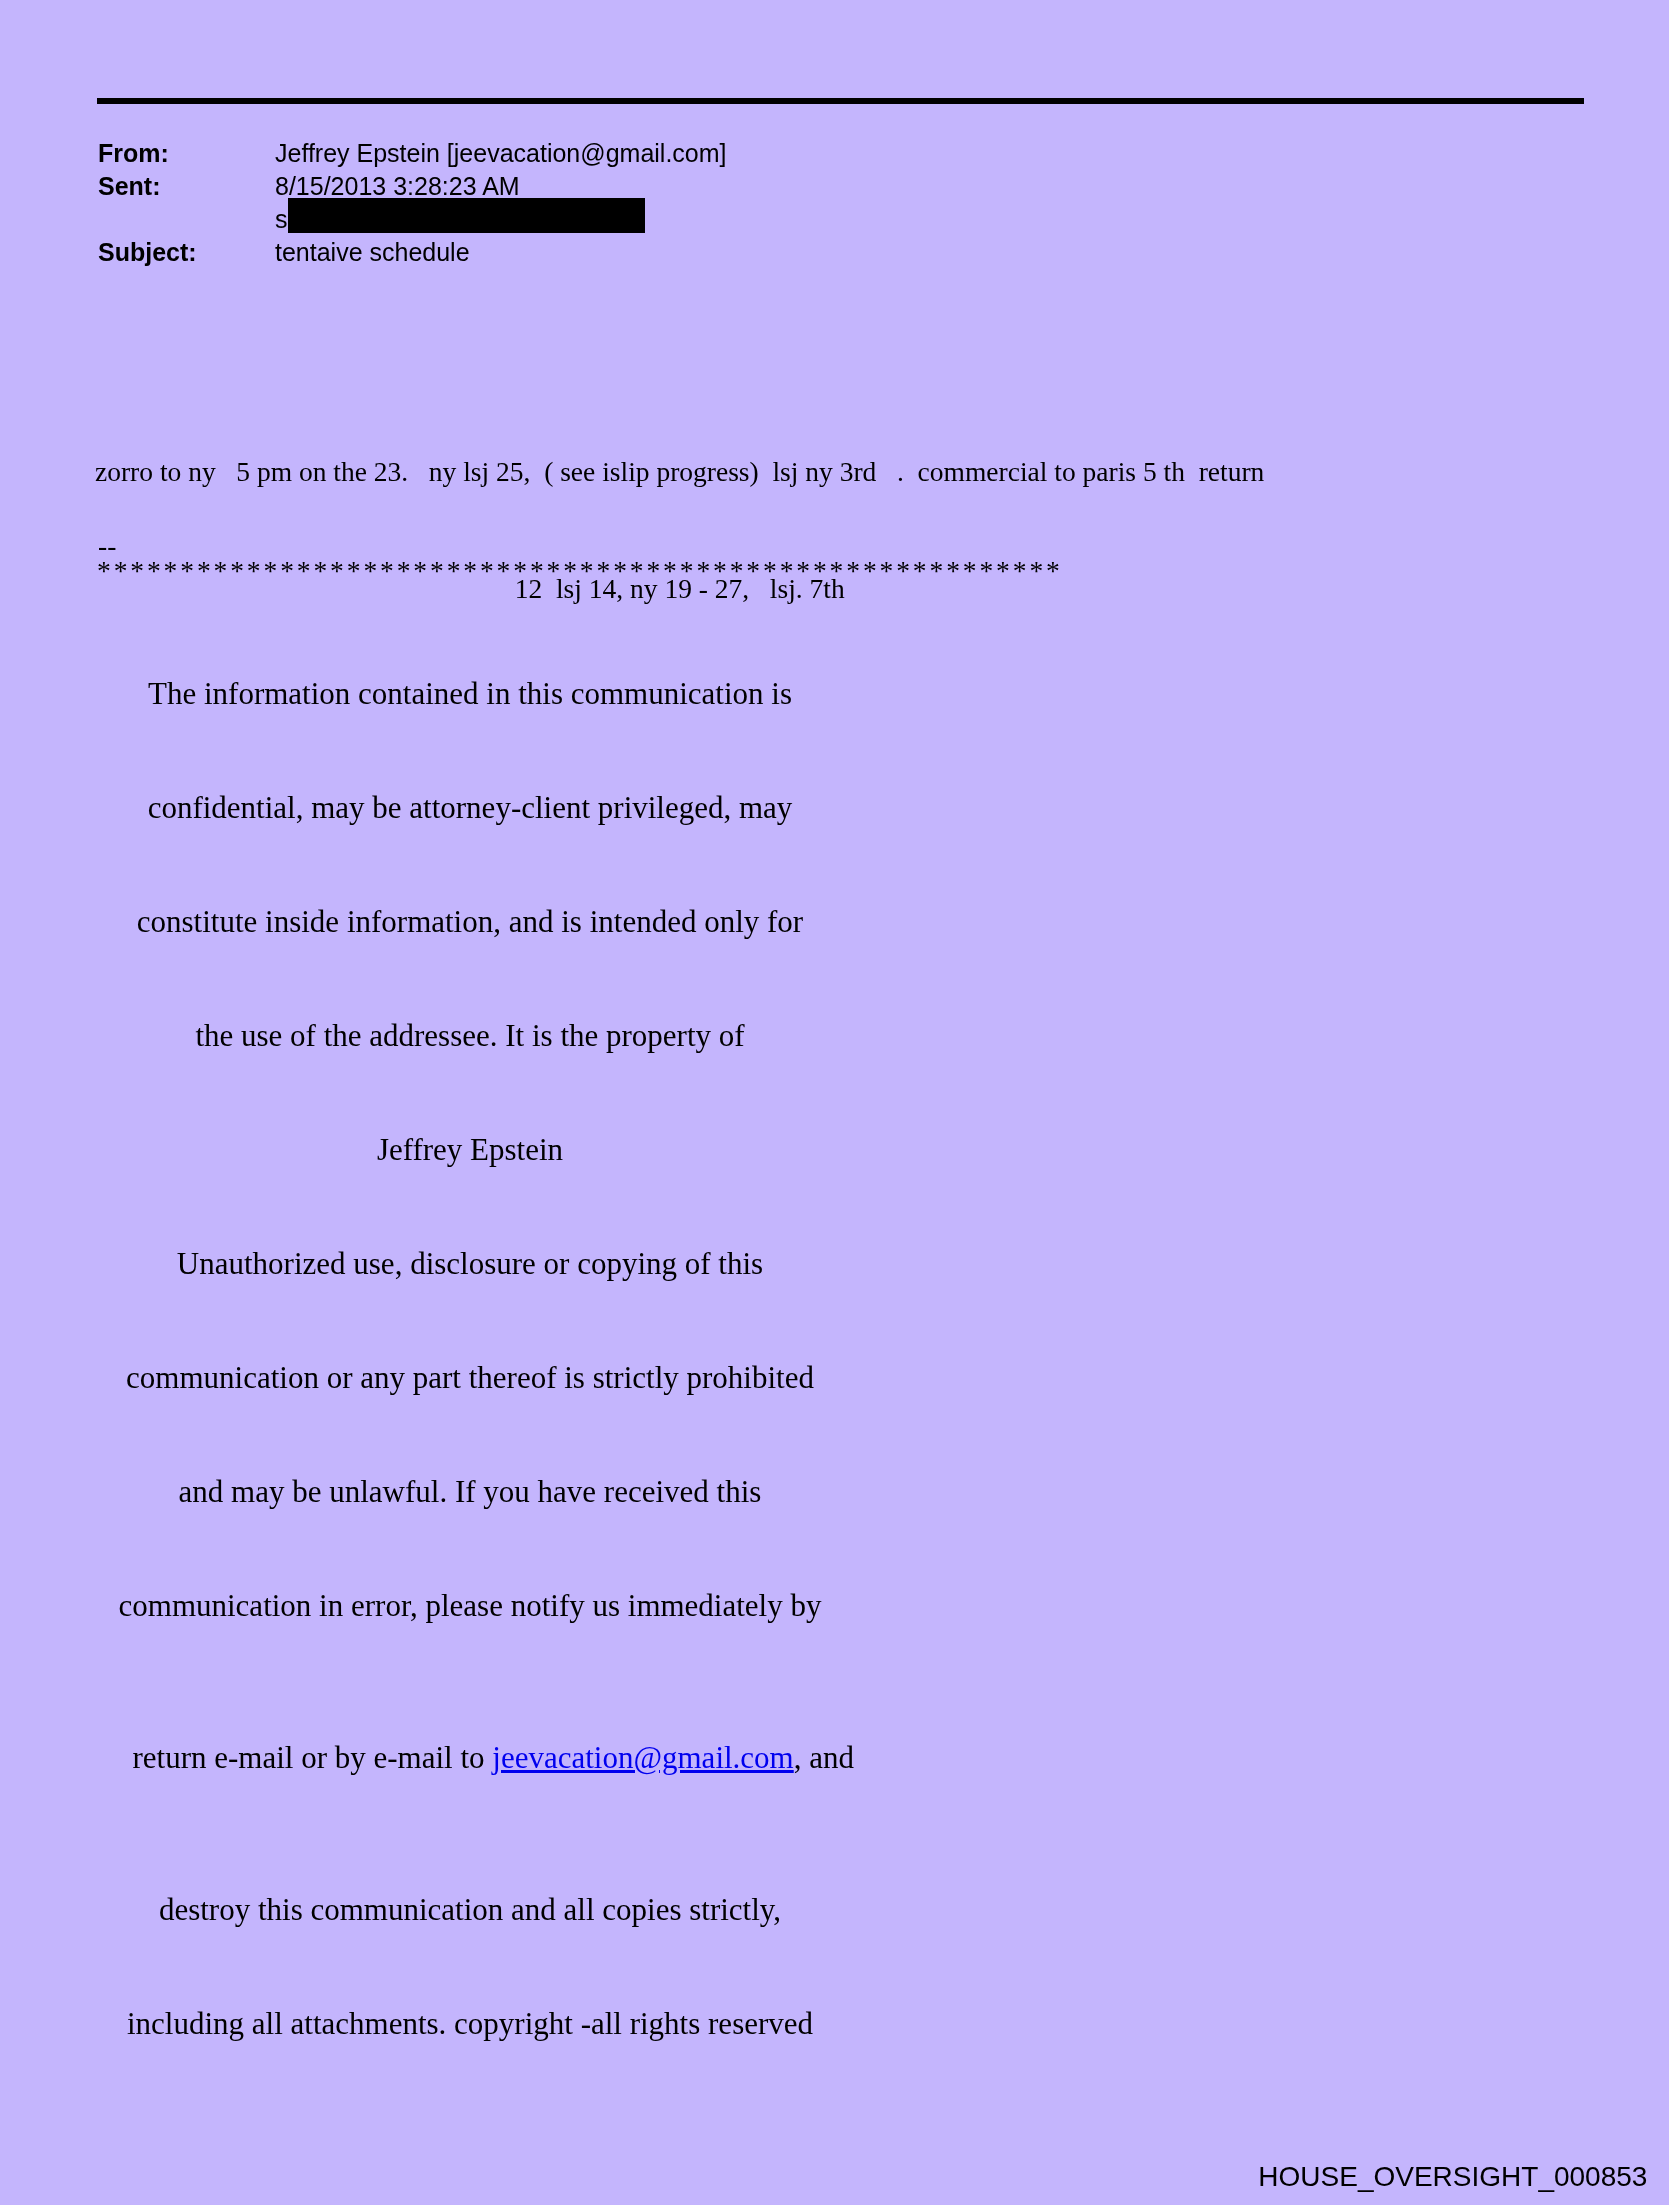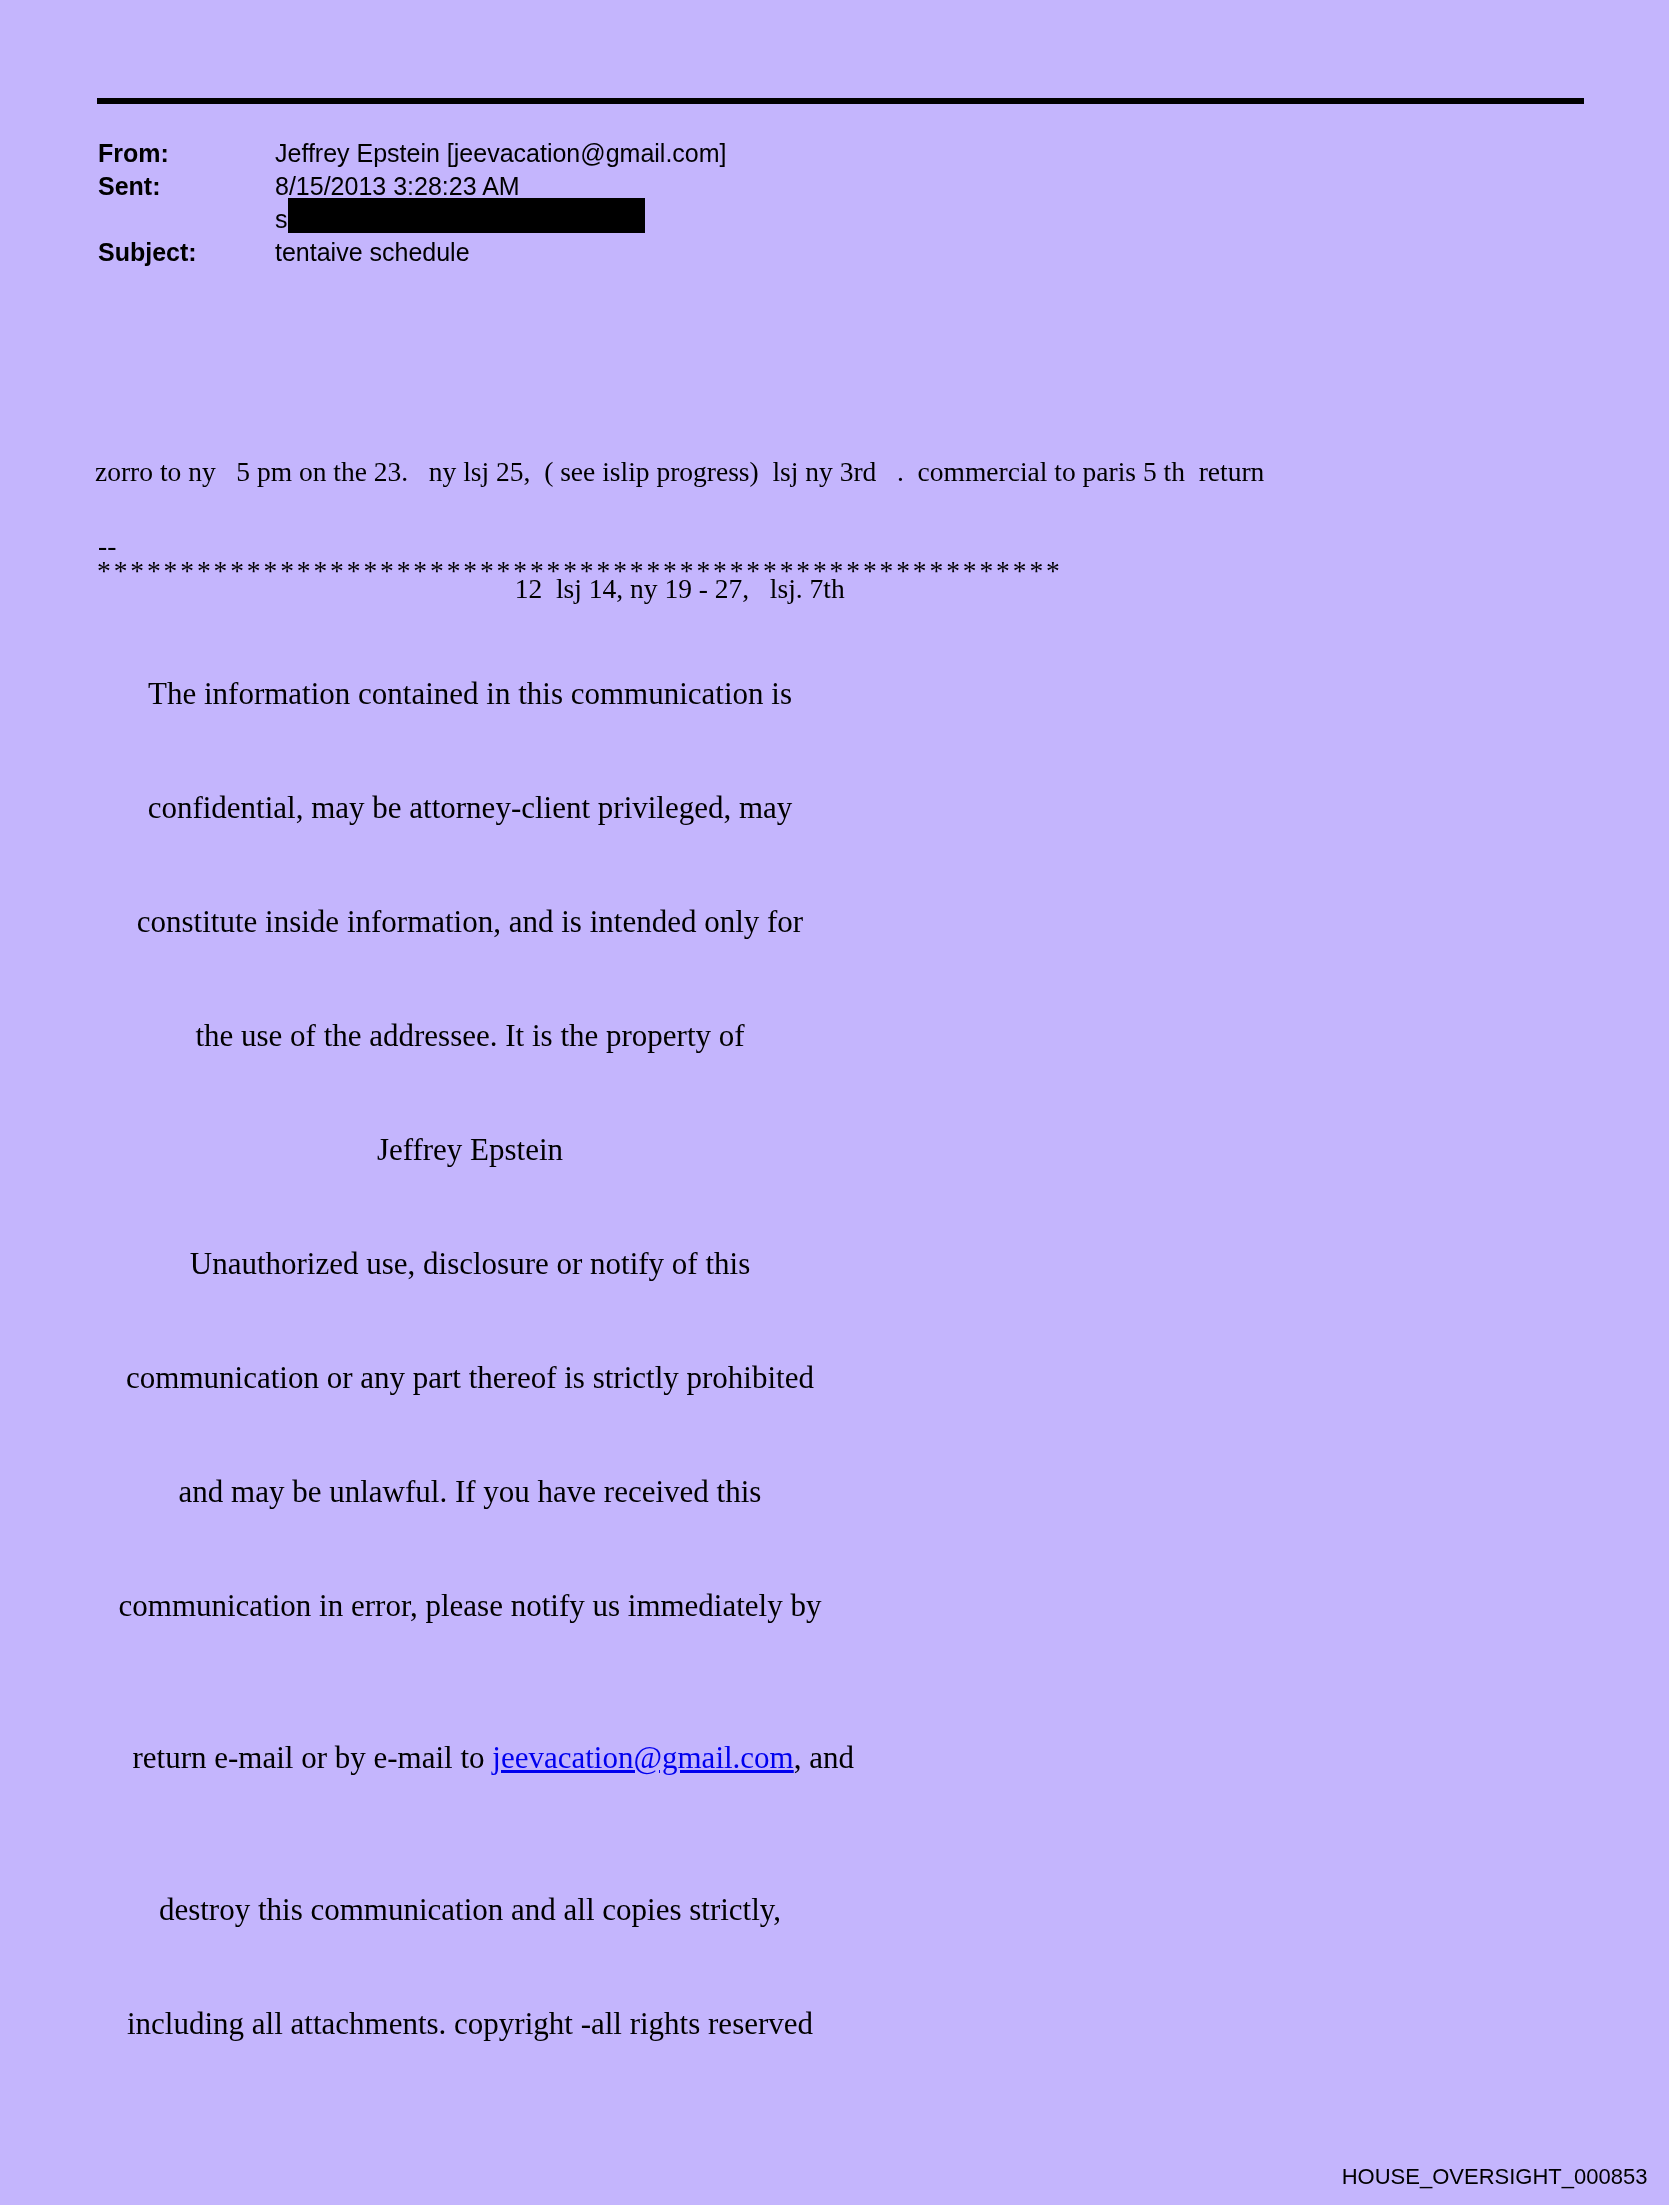--- a/index.html
+++ b/index.html
@@ -59,21 +59,21 @@
     left: 86px; top: 599px;
     font-size: 31px;
     line-height: 38px;
     white-space: pre;
   }
   .email-link { color: #0000EE; text-decoration: underline; }
   .bates {
     position: absolute;
     right: 21.6px; top: 2159px;
     font-family: "Liberation Sans", sans-serif;
-    font-size: 22px;
+    font-size: 28px;
     line-height: 35px;
     color: #000000;
   }
 </style>
 </head>
 <body>
 
 <div class="page">
 
   <div class="top-rule"></div>
@@ -108,21 +108,21 @@
   <div class="sig-dashes serif">--</div>
 
   <div class="sig-stars serif">**********************************************************</div>
 
   <div class="disclaimer serif">
     <div>The information contained in this communication is</div>
     <div>confidential, may be attorney-client privileged, may</div>
     <div>constitute inside information, and is intended only for</div>
     <div>the use of the addressee. It is the property of</div>
     <div>Jeffrey Epstein</div>
-    <div>Unauthorized use, disclosure or notify of this</div>
+    <div>Unauthorized use, disclosure or copying of this</div>
     <div>communication or any part thereof is strictly prohibited</div>
     <div>and may be unlawful. If you have received this</div>
     <div>communication in error, please notify us immediately by</div>
     <div>
       <span>return e-mail or by e-mail to </span><a href="#" class="email-link">jeevacation@gmail.com</a><span>, and</span>
     </div>
     <div>destroy this communication and all copies strictly,</div>
     <div>including all attachments. copyright -all rights reserved</div>
   </div>
 

